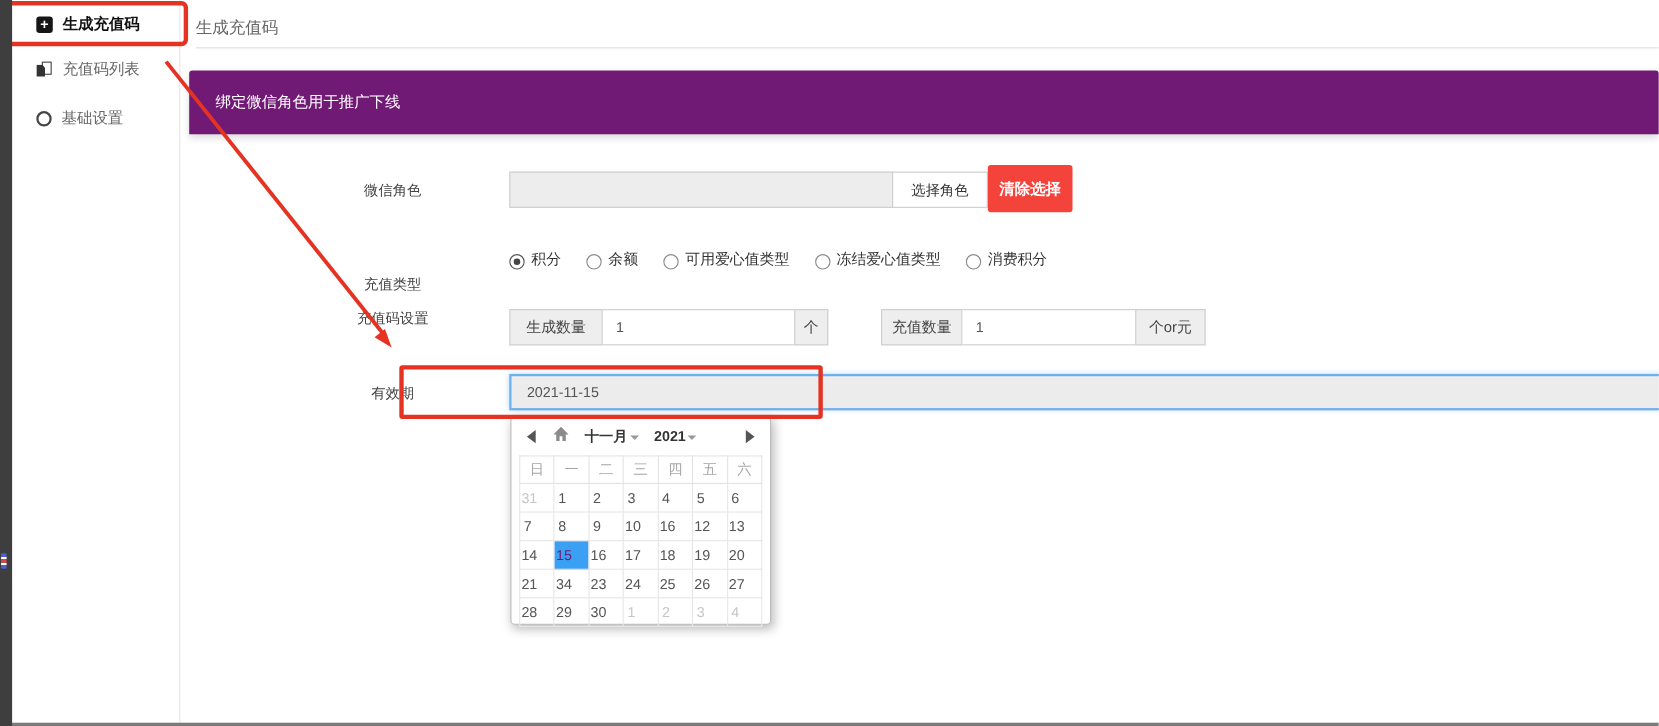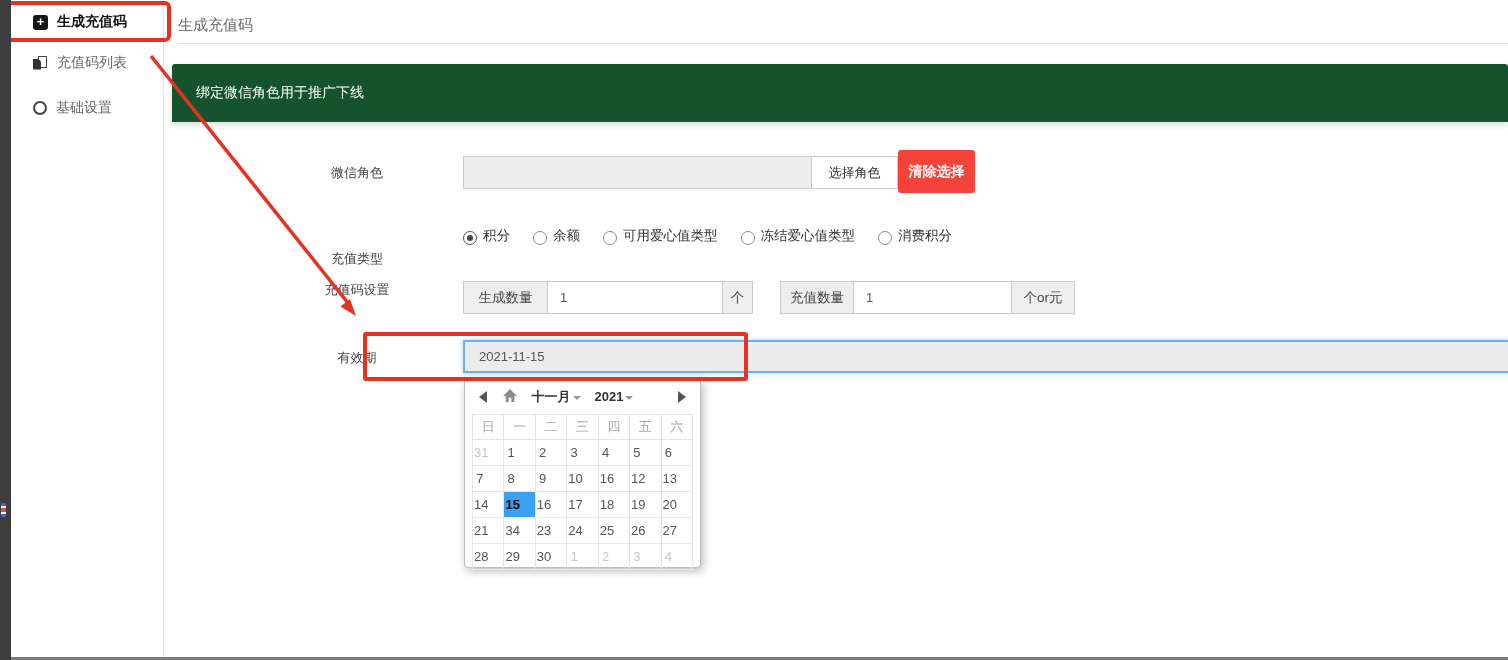--- a/index.html
+++ b/index.html
@@ -24,21 +24,21 @@
   .ic-plus::before{content:"+";position:absolute;left:0;top:0;width:15px;height:15px;line-height:14px;text-align:center;color:#fff;font-weight:bold;font-size:13px;}
   
   .ic-copy::before{content:"";position:absolute;left:5px;top:0;width:7px;height:10px;border:1.5px solid #444;background:#fff;}
   .ic-copy::after{content:"";position:absolute;left:0;top:3px;width:8px;height:11px;background:#333;clip-path:polygon(0 0,65% 0,100% 30%,100% 100%,0 100%);}
   
   .ic-circle{border:2px solid #444;border-radius:50%;width:10px !important;height:10px !important;}
   
   .page-title{position:absolute;left:178px;top:16px;font-size:15px;color:#666;z-index:6;}
   .title-divider{position:absolute;left:178px;top:43px;width:1330px;height:0;border-bottom:1px solid #ddd;z-index:6;}
   
-  .panel-heading{position:absolute;left:172px;top:64px;width:1336px;height:58px;background:#14532d;
+  .panel-heading{position:absolute;left:172px;top:64px;width:1336px;height:58px;background:#701a75;
     border-radius:3px 3px 0 0;display:flex;align-items:center;z-index:6;box-shadow:0 3px 7px rgba(0,0,0,.14);}
   .panel-heading .ph-text{color:#fff;font-size:14px;margin-left:24px;}
   
   .f-label{position:absolute;left:287px;width:140px;text-align:center;font-size:13px;color:#444;z-index:7;}
   .grey-input{position:absolute;background:#ededed;border:1px solid #ccc;box-sizing:border-box;z-index:7;}
   .btn-select{position:absolute;left:811px;top:156px;width:87px;height:33px;background:#fff;border:1px solid #ccc;
     box-sizing:border-box;font-size:13px;color:#333;display:flex;align-items:center;justify-content:center;cursor:pointer;z-index:8;}
   .btn-clear{position:absolute;left:898px;top:150px;width:77px;height:43px;background:#f4433b;border:none;border-radius:3px;
     color:#fff;font-size:14px;font-weight:bold;display:flex;align-items:center;justify-content:center;cursor:pointer;z-index:8;}
   
@@ -63,21 +63,21 @@
   .cal-prev{position:absolute;left:14px;width:0;height:0;border-top:6px solid transparent;border-bottom:6px solid transparent;border-right:8px solid #555;cursor:pointer;}
   .cal-next{position:absolute;right:14px;width:0;height:0;border-top:6px solid transparent;border-bottom:6px solid transparent;border-left:8px solid #555;cursor:pointer;}
   .cal-home{position:absolute;left:38px;top:3px;cursor:pointer;}
   .cal-center{position:absolute;left:0;right:0;text-align:center;font-size:13px;font-weight:bold;color:#333;}
   .cal-center .sel{cursor:pointer;margin:16px 7px;white-space:nowrap;}
   .caret{display:inline-block;width:0;height:0;border-left:4px solid transparent;border-right:4px solid transparent;border-top:4px solid #999;vertical-align:middle;margin-left:2px;}
   .cal-table{width:221px;margin:5px auto 0;border-collapse:collapse;table-layout:fixed;}
   .cal-table th{border:1px solid #e3e3e3;font-weight:normal;color:#a6a6a6;font-size:13px;height:22px;text-align:center;}
   .cal-table td{border:1px solid #e6e6e6;font-size:13px;color:#555;height:23px;text-align:right;padding-right:20px;cursor:pointer;}
   .cal-table td.muted{color:#c6c6c6;}
-  .cal-table td.selected{background:#3aa0f4;color:#000000;font-weight:bold;margin-left:25px;}
+  .cal-table td.selected{background:#3aa0f4;color:#701a75;font-weight:normal;margin-left:25px;}
   
   .annot-rect{position:absolute;border:4px solid #e43322;border-radius:6px;z-index:30;pointer-events:none;}
   #annot-rect-menu{left:5px;top:1px;width:158px;height:33px;}
   #annot-rect-validity{left:363px;top:332px;width:377px;height:41px;border-radius:3px;}
   .annot-svg{position:absolute;left:0;top:0;z-index:30;pointer-events:none;}
 </style>
 </head>
 <body>
 
 <div class="left-strip"></div>
@@ -134,21 +134,21 @@
       <span>消费积分</span>
     </span>
   </div>
 
 <div class="f-label" style="top:281px;">充值码设置</div>
 <div class="igroup" style="left:463px;">
   <span class="addon" style="width:85px;">生成数量</span>
   <span class="gi" style="width:174px;">1</span>
   <span class="addon" style="width:31px;">个</span>
 </div>
-<div class="igroup" style="left:780px;">
+<div class="igroup" style="left:801px;">
   <span class="addon" style="width:74px;">充值数量</span>
   <span class="gi" style="width:157px;">1</span>
   <span class="addon" style="width:64px;">个or元</span>
 </div>
 
 <div class="f-label" style="top:349px;">有效期</div>
 <div class="date-input">2021-11-15</div>
 
 <div class="calendar">
   <div class="cal-nav">

